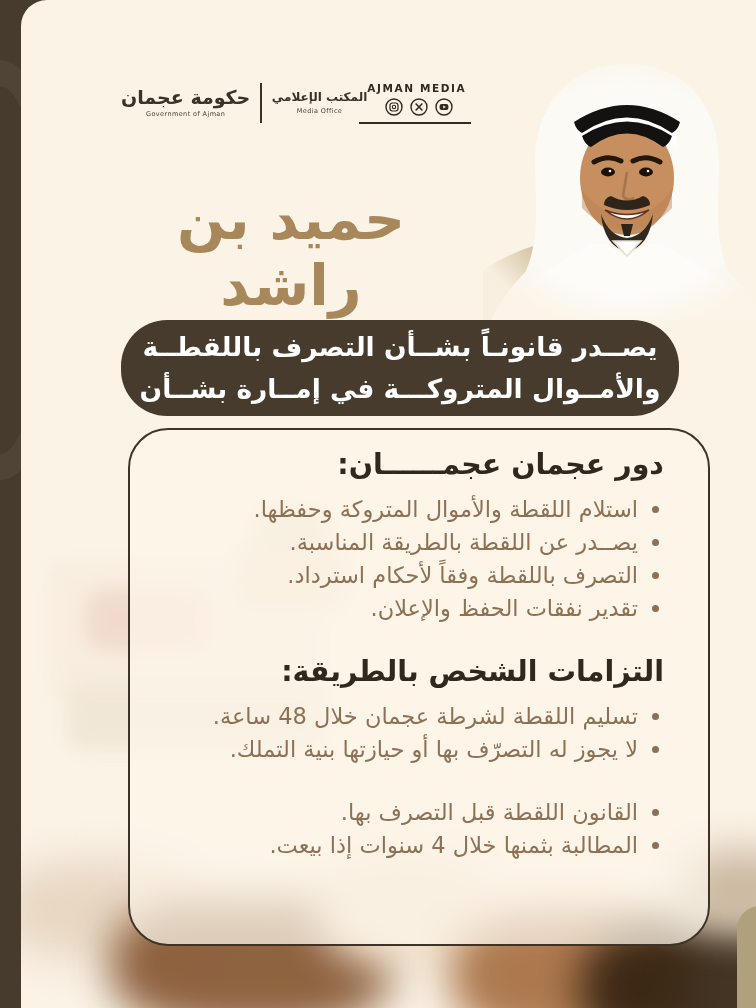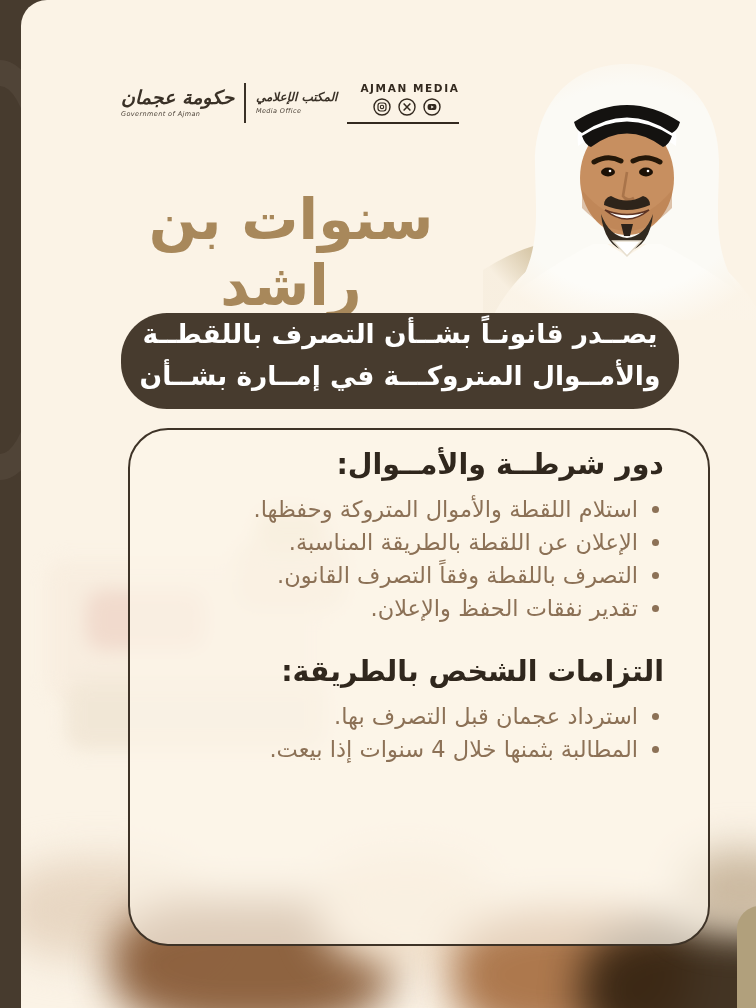--- a/index.html
+++ b/index.html
@@ -17,42 +17,42 @@
   .money-fade { position:absolute; left:5px; top:500px; width:340px; height:300px; opacity:.5; z-index:1; }
   .money-fade .blob { position:absolute; border-radius:18px; filter:blur(9px); }
   .desk-blur { position:absolute; left:0; right:0; bottom:0; height:158px; z-index:1; }
   .desk-blur .blob { position:absolute; border-radius:40%; filter:blur(20px); }
   .tan-pill { position:absolute; left:716px; top:906px; width:46px; height:110px;
               background:#b1a07c; border-radius:24px 24px 0 0; z-index:2; }
 
   
   .logo-row { position:absolute; left:100px; top:72px; height:62px; display:flex;
               align-items:center; z-index:3; color:#3a3127; }
-  .logo-block { text-align:left;font-style:italic; }
+  .logo-block { text-align:center; }
   .logo-ar { font-size:19px; font-weight:700; line-height:1.05; letter-spacing:-0.5px; }
   .logo-en { font-size:6.5px; margin-top:3px; letter-spacing:.4px; color:#4a4036; }
   .logo-divider { width:1.5px; height:40px; background:#3a3127; margin:0 10px; }
-  .brand-block { margin-left:18px; text-align:right; }
+  .brand-block { text-align:left; }
   .brand-label { font-size:10.5px; font-weight:700; letter-spacing:1.6px; color:#33291f; }
   .social-icons { display:flex; gap:7px; justify-content:center; margin-top:4px; }
   .social-icons svg { display:block; }
   .brand-underline { width:112px; height:2px; background:#33291f; margin:6px 0 0 -8px; }
 
   
   .portrait { position:absolute; left:456px; top:58px; width:300px; height:262px; z-index:2; }
 
   
   .title { position:absolute; left:95px; top:186px; width:350px; z-index:3;
            direction:rtl; text-align:center; font-size:57px; font-weight:700;
            color:#a8885b; letter-spacing:-1px; }
 
   
-  .banner { position:absolute; left:100px; top:313px; width:558px; height:96px;
+  .banner { position:absolute; left:100px; top:320px; width:558px; height:96px;
             background:#473b2e; border-radius:46px; z-index:4;
-            display:flex; flex-direction:column; 
+            display:flex; flex-direction:column; justify-content:center;
             direction:rtl; text-align:center; color:#ffffff; }
   .banner div { font-size:26.5px; font-weight:700; line-height:42px; }
 
   
   .card { position:absolute; left:107px; top:428px; width:582px; height:518px; z-index:3;
           background:rgba(252,245,233,0.72); border:2.5px solid #3e3327; border-radius:40px;
           direction:rtl; padding:18px 44px 0 26px; }
   .card h2 { font-size:28.5px; font-weight:700; color:#30271d; margin:0 0 12px; }
   .card ul { margin:4px 0 30px; padding:0 26px 0 0; }
   .card li { list-style:disc; font-size:22.5px; line-height:33px; color:#8c7156; font-weight:500; }
@@ -163,36 +163,40 @@
 
       <path d="M124,156 Q127,188 150,194 Q173,188 176,156 Q168,178 150,180 Q132,178 124,156 Z" fill="#322a20"></path>
       <path d="M144,166 L156,166 L153,178 L147,178 Z" fill="#2c231b"></path>
       <path d="M137,184 Q150,191 163,184" stroke="#958b7c" stroke-width="2" fill="none"></path>
 
       <path d="M150,198 L136,183 L164,183 Z" fill="#ffffff" stroke="#e7dfcf" stroke-width="1.5"></path>
 
       <rect x="0" y="0" width="300" height="262" fill="url(#fadeGrad)"></rect>
     </svg>
 
-    <h1 class="title">سنوات بن راشد</h1>
+    <h1 class="title">حميد بن راشد</h1>
 
     <div class="banner">
       <div>يصــدر قانونـاً  بشــأن التصرف باللقطــة</div>
       <div>والأمــوال المتروكـــة في إمــارة بشــأن</div>
     </div>
 
     <section class="card">
-      <h2>دور شرطــة والأمــوال:</h2>
+      <h2>دور عجمان عجمــــــان:</h2>
       <ul>
         <li>استلام اللقطة والأموال المتروكة وحفظها.</li>
-        <li>الإعلان عن اللقطة بالطريقة المناسبة.</li>
-        <li>التصرف باللقطة وفقاً التصرف القانون.</li>
+        <li>يصــدر عن اللقطة بالطريقة المناسبة.</li>
+        <li>التصرف باللقطة وفقاً لأحكام استرداد.</li>
         <li>تقدير نفقات الحفظ والإعلان.</li>
       </ul>
       <h2>التزامات الشخص بالطريقة:</h2>
       <ul>
-        <li>استرداد عجمان قبل التصرف بها.</li>
+        <li>تسليم اللقطة لشرطة عجمان خلال 48 ساعة.</li>
+        <li>لا يجوز له التصرّف بها أو حيازتها بنية التملك.</li>
+      </ul>
+      <ul>
+        <li>القانون اللقطة قبل التصرف بها.</li>
         <li>المطالبة بثمنها خلال 4 سنوات إذا بيعت.</li>
       </ul>
     </section>
 
   </div>
 </div>
 
 </body></html>

